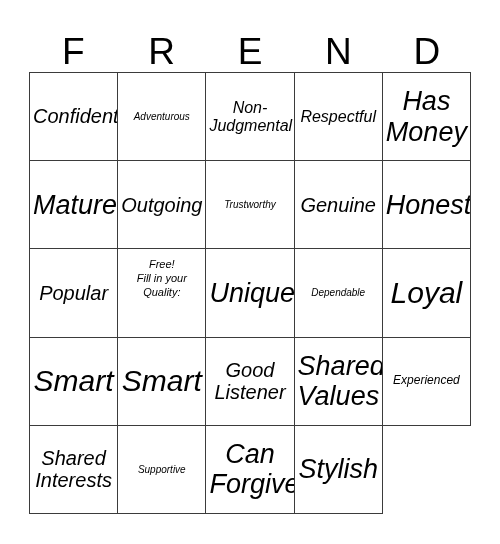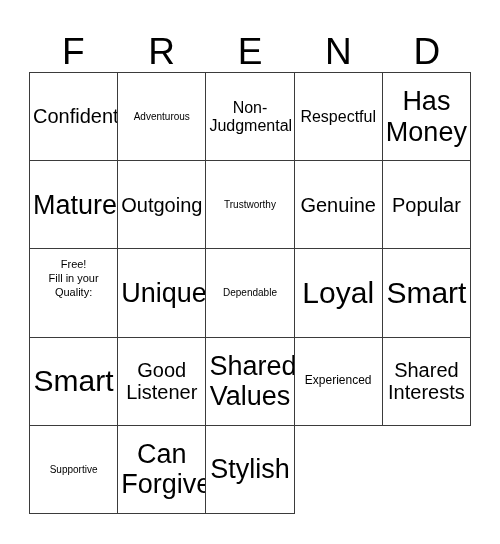--- a/index.html
+++ b/index.html
@@ -46,20 +46,21 @@
   #bingo-grid {
     width: 442px;
     height: 442px;
     display: grid;
     grid-template-columns: repeat(5, 1fr);
     grid-template-rows: repeat(5, 1fr);
     border-top: 1px solid #3b3b3b;
     border-left: 1px solid #3b3b3b;
     box-sizing: border-box;
     background: #ffffff;
+    font-style: italic;
   }
   .bingo-cell {
     border-right: 1px solid #3b3b3b;
     border-bottom: 1px solid #3b3b3b;
     box-sizing: border-box;
     display: flex;
     align-items: center;
     justify-content: center;
     text-align: center;
     padding: 2px 3px;
@@ -130,20 +131,23 @@
       <div class="bingo-cell">
         <span class="cell-text fs-lg">Outgoing</span>
       </div>
       <div class="bingo-cell">
         <span class="cell-text fs-sm">Trustworthy</span>
       </div>
       <div class="bingo-cell">
         <span class="cell-text fs-lg">Genuine</span>
       </div>
       <div class="bingo-cell">
+        <span class="cell-text fs-xl">Honest</span>
+      </div>
+      <div class="bingo-cell">
         <span class="cell-text fs-lg">Popular</span>
       </div>
       <div class="bingo-cell free-space">
         <span class="cell-text fs-xs">Free!
 Fill in your
 Quality:</span>
       </div>
       <div class="bingo-cell">
         <span class="cell-text fs-xl">Unique</span>
       </div>

